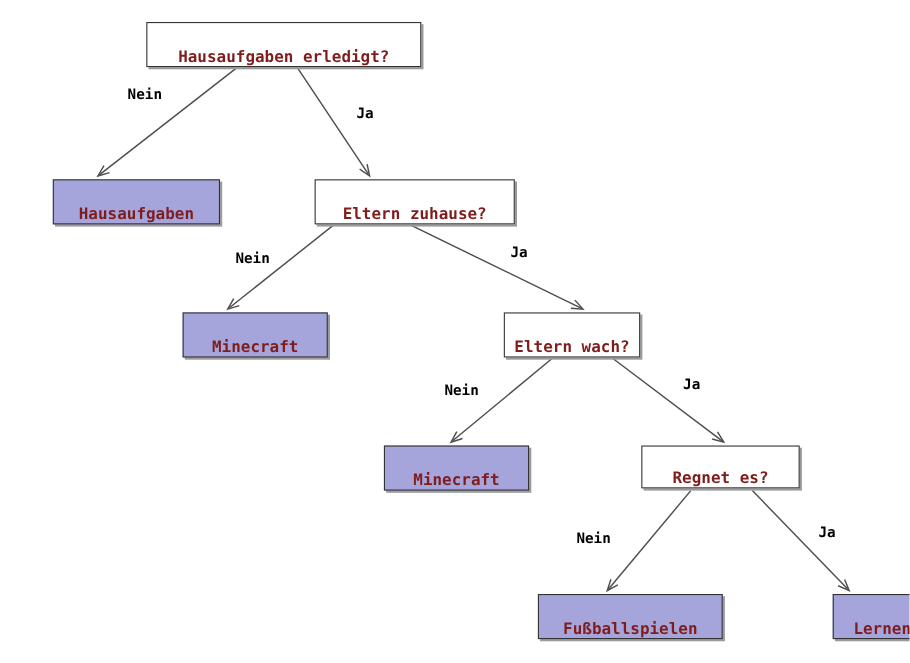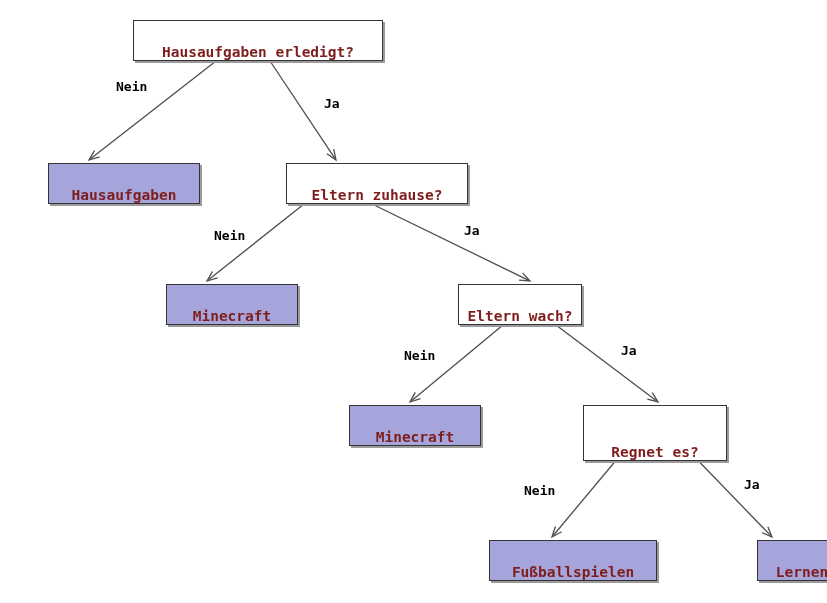--- a/index.html
+++ b/index.html
@@ -107,21 +107,21 @@
       </div>
       <div class="node leaf" style="left: 138px; top: 284px; width: 132px; height: 41px;">
         <span>Minecraft</span>
       </div>
       <div class="node decision" style="left: 458px; top: 284px; width: 124px; height: 41px;">
         <span>Eltern wach?</span>
       </div>
       <div class="node leaf" style="left: 321px; top: 405px; width: 132px; height: 41px;">
         <span>Minecraft</span>
       </div>
-      <div class="node decision" style="left: 583px; top: 405px; width: 144px; height: 56px;">
+      <div class="node decision" style="left: 583px; top: 405px; width: 144px; height: 39px;">
         <span>Regnet es?</span>
       </div>
       <div class="node leaf" style="left: 461px; top: 540px; width: 168px; height: 41px;">
         <span>Fußballspielen</span>
       </div>
       <div class="node leaf" style="left: 729px; top: 540px; width: 90px; height: 41px;">
         <span>Lernen</span>
       </div>
     </div>
   <div id="label-layer">

